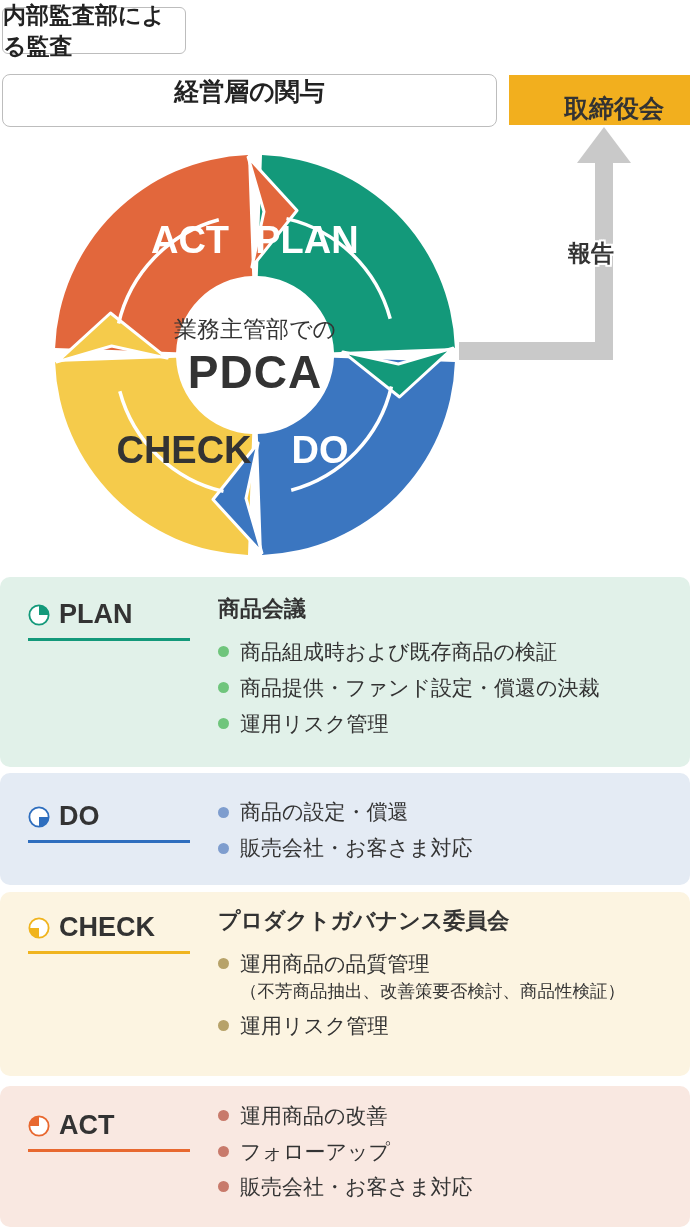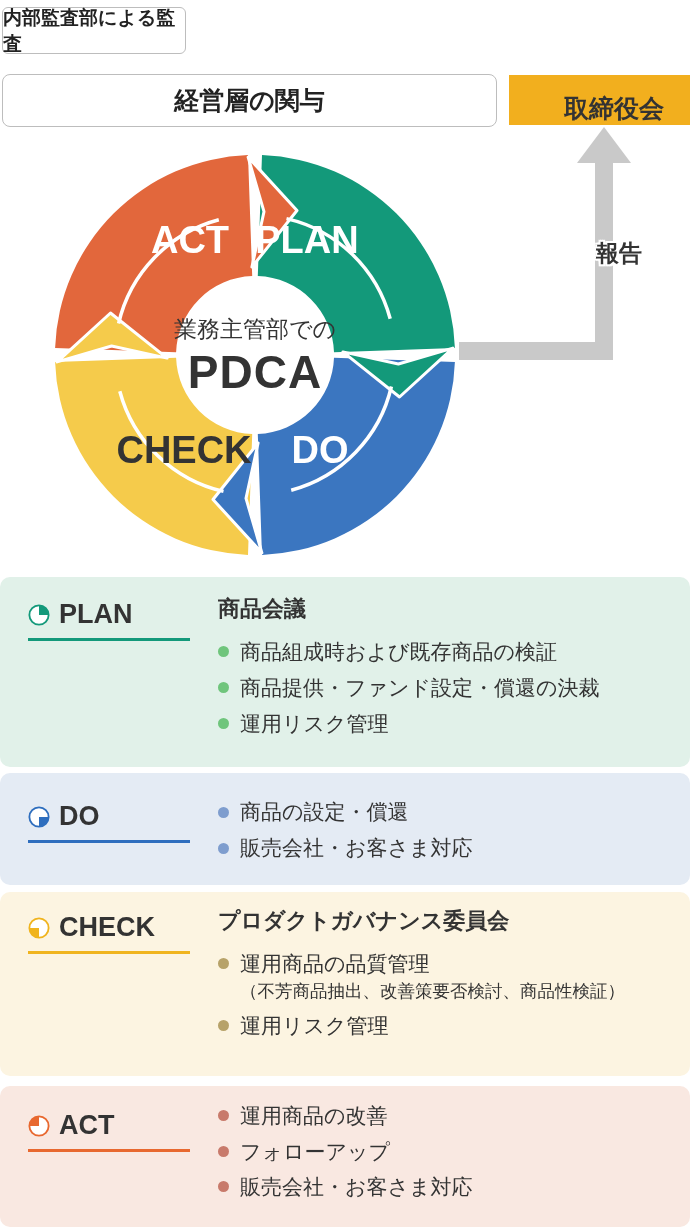--- a/index.html
+++ b/index.html
@@ -5,43 +5,43 @@
   html,body{margin:0;padding:0;background:#fff;}
   .stage{
     position:relative;width:690px;height:1231px;background:#fff;overflow:hidden;
     font-family:"Liberation Sans","DejaVu Sans",sans-serif;color:#333;
   }
   
   .audit-box{
     position:absolute;left:2px;top:7px;width:182px;height:45px;
     background:#fff;border:1px solid #bdbdbd;border-radius:6px;
     display:flex;align-items:center;justify-content:center;
-    font-size:19px;font-weight:bold;color:#222;
+    font-size:23px;font-weight:bold;color:#222;
   }
   .mgmt-box{
     position:absolute;left:2px;top:74px;width:493px;height:51px;
     background:#fff;border:1px solid #bdbdbd;border-radius:8px;
-    display:flex;align-items:center;justify-content:center;
+    display:flex;justify-content:center;
     font-size:25px;font-weight:bold;color:#222;
   }
   .board-box{
     position:absolute;left:509px;top:75px;width:210px;height:50px;
     background:#F2AF1E;display:flex;align-items:flex-end;justify-content:center;
     font-size:25px;font-weight:bold;color:#333;
   }
   
   .report-h{position:absolute;left:459px;top:342px;width:154px;height:18px;background:#C9C9C9;}
   .report-v{position:absolute;left:595px;top:160px;width:18px;height:200px;background:#C9C9C9;}
   .report-head{
     position:absolute;left:577px;top:127px;width:0;height:0;
     border-left:27px solid transparent;border-right:27px solid transparent;
     border-bottom:36px solid #C9C9C9;
   }
   .report-label{
-    position:absolute;left:568px;top:238px;width:74px;text-align:right;
+    position:absolute;left:568px;top:238px;width:74px;text-align:left;
     font-size:23px;font-weight:bold;color:#333;
     text-shadow:-2px 0 0 #fff,2px 0 0 #fff,0 -2px 0 #fff,0 2px 0 #fff,
                 -2px -2px 0 #fff,2px 2px 0 #fff,-2px 2px 0 #fff,2px -2px 0 #fff;
   }
   
   .wheel{position:absolute;left:45px;top:145px;width:420px;height:420px;}
   .wheel text{font-family:"Liberation Sans","DejaVu Sans",sans-serif;}
   .q-label{font-size:38px;font-weight:bold;}
   .q-label-light{fill:#ffffff;}
   .q-label-dark{fill:#333333;}

